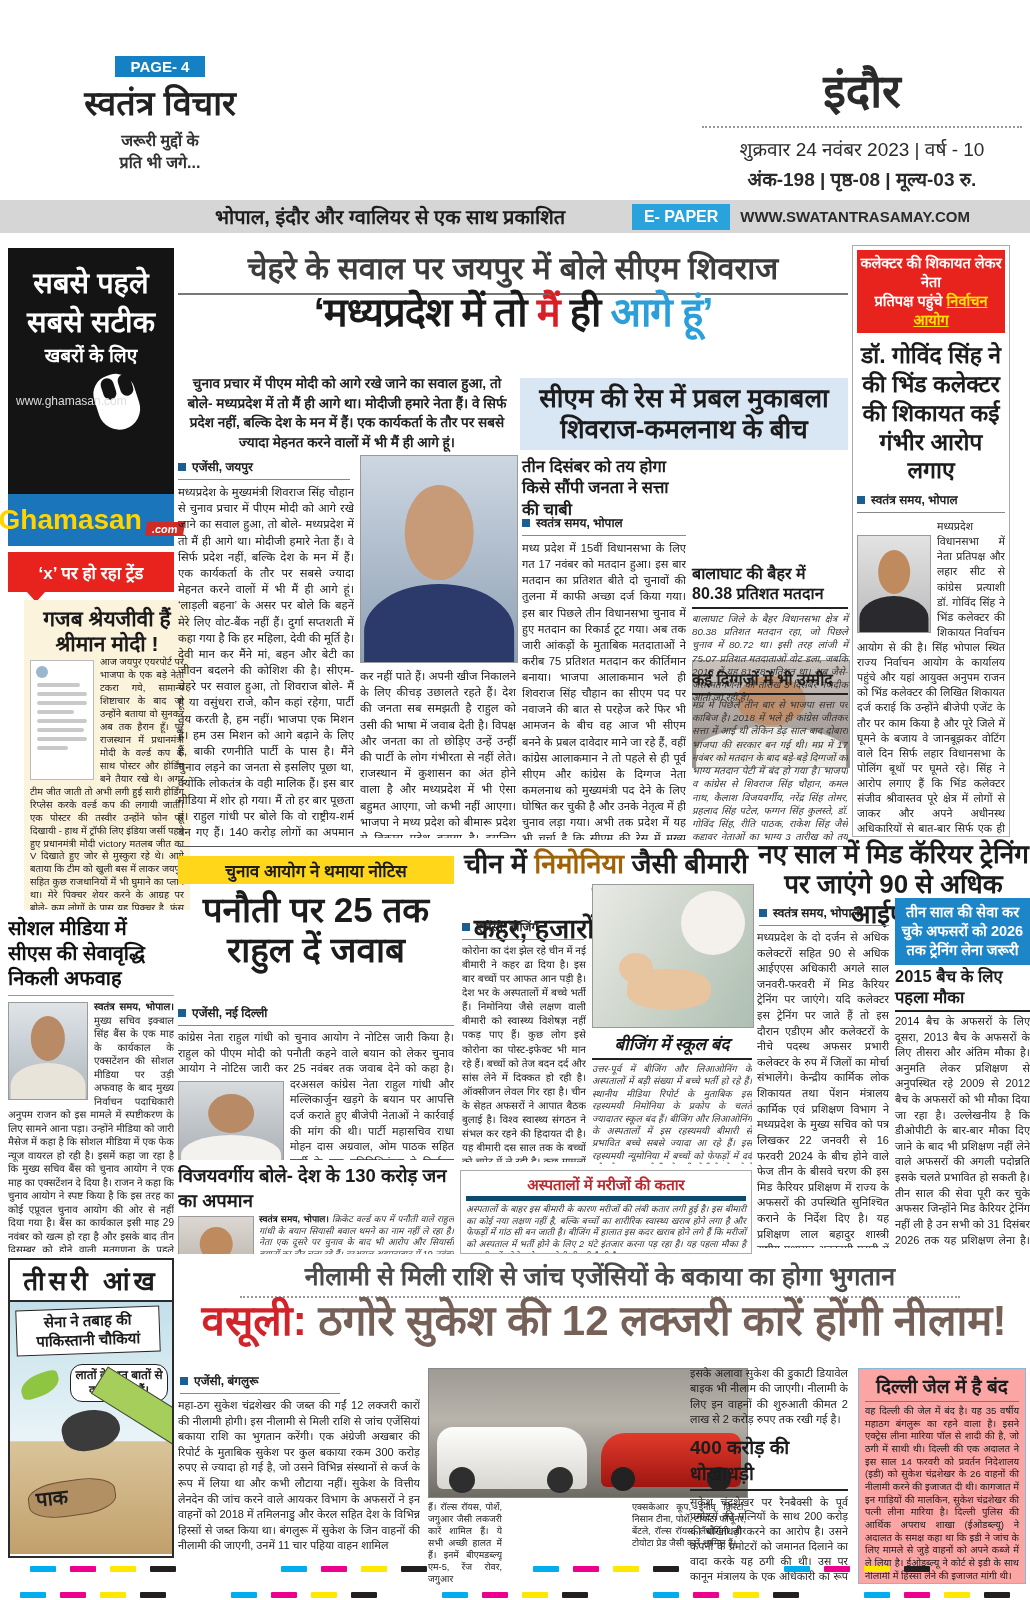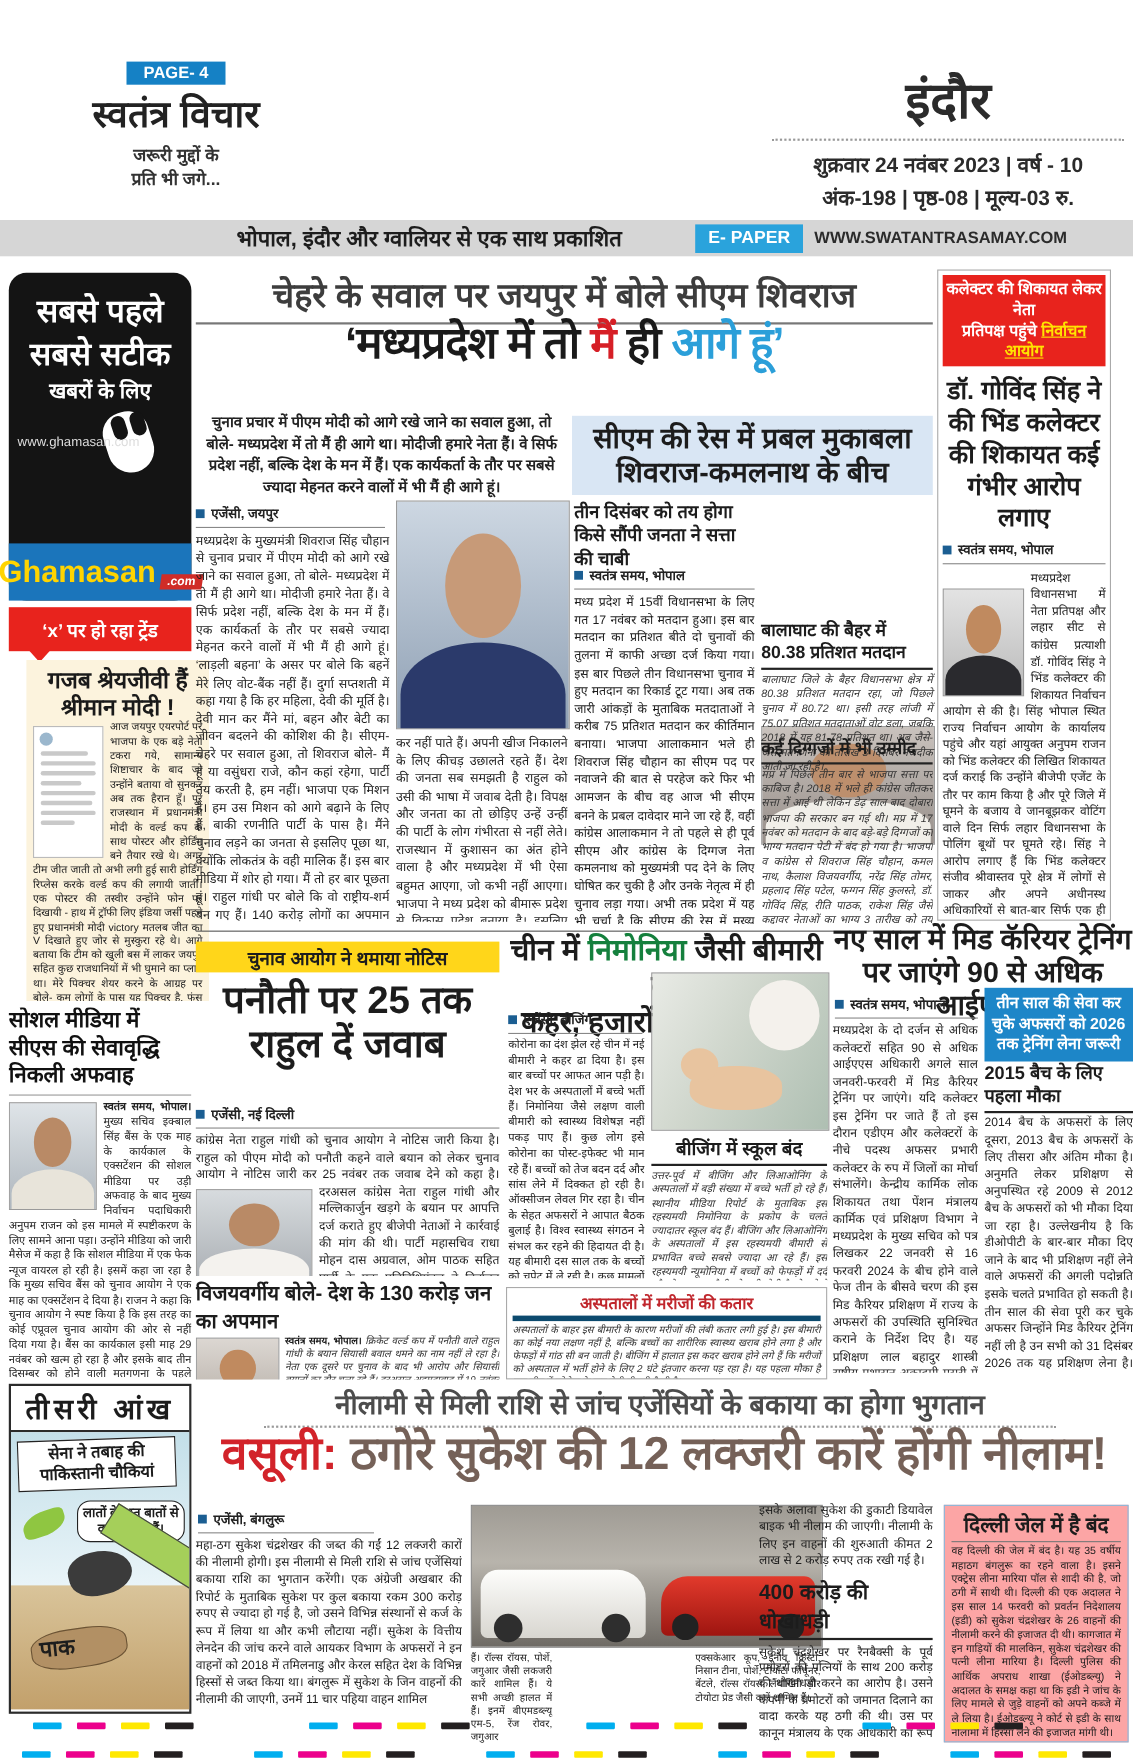--- a/index.html
+++ b/index.html
@@ -33,31 +33,31 @@
   <div class="abs ctr" style="left:50px;top:56px;width:220px;">
     <div style="display:inline-block;background:#1581c5;color:#fff;font-weight:bold;font-size:15px;padding:2px 16px;">PAGE- 4</div>
     <div style="font-size:34px;font-weight:bold;color:#222;margin-top:2px;">स्वतंत्र विचार</div>
     <div style="font-size:16px;font-weight:bold;color:#333;margin-top:4px;">जरूरी मुद्दों के</div>
     <div style="font-size:16px;font-weight:bold;color:#333;">प्रति भी जगे...</div>
   </div>
 
 
   <div class="abs ctr" style="left:702px;top:58px;width:320px;">
     <div style="font-size:46px;font-weight:bold;color:#2b2b2b;border-bottom:2px dotted #999;padding-bottom:6px;">इंदौर</div>
-    <div style="font-size:19px;font-weight:bold;color:#2b2b2b;margin-top:8px;">शुक्रवार 24 नवंबर 2023 | वर्ष - 10</div>
+    <div style="font-size:19px;font-weight:normal;color:#2b2b2b;margin-top:8px;">शुक्रवार 24 नवंबर 2023 | वर्ष - 10</div>
     <div style="font-size:19px;font-weight:bold;color:#2b2b2b;margin-top:4px;">अंक-198 | पृष्ठ-08 | मूल्य-03 रु.</div>
   </div>
 
   <div class="abs" style="left:0;top:200px;width:1030px;height:33px;background:#d6d6d6;display:flex;align-items:center;">
     <div style="margin-left:215px;font-size:20px;font-weight:bold;color:#1d1d1d;">भोपाल, इंदौर और ग्वालियर से एक साथ प्रकाशित</div>
     <div style="margin-left:auto;background:#2aa3dc;color:#fff;font-weight:bold;font-size:16px;padding:4px 12px;">E- PAPER</div>
     <div style="font-size:15px;font-weight:bold;color:#2b2b2b;margin:0 60px 0 10px;">WWW.SWATANTRASAMAY.COM</div>
   </div>
 
-  <div class="abs ctr" style="left:8px;top:248px;width:166px;height:298px;background:#141414;color:#fff;border-radius:16px;">
+  <div class="abs ctr" style="left:8px;top:248px;width:166px;height:298px;background:#141414;color:#fff;border-radius:0;">
     <div style="font-size:29px;font-weight:bold;margin-top:14px;">सबसे पहले</div>
     <div style="font-size:29px;font-weight:bold;">सबसे सटीक</div>
     <div style="font-size:19px;font-weight:bold;margin-top:2px;">खबरों के लिए</div>
     <div style="position:relative;height:66px;">
       <div style="position:absolute;left:88px;top:6px;width:42px;height:56px;background:#fff;border-radius:20px 20px 22px 22px;transform:rotate(-18deg);"></div>
       <div style="position:absolute;left:94px;top:10px;width:13px;height:22px;background:#141414;border-radius:8px;transform:rotate(-18deg);"></div>
       <div style="position:absolute;left:111px;top:6px;width:13px;height:22px;background:#141414;border-radius:8px;transform:rotate(-18deg);"></div>
       <div style="position:absolute;left:8px;top:26px;font-size:12px;color:#ddd;">www.ghamasan.com</div>
     </div>
     <div style="position:absolute;left:0;bottom:0;width:100%;height:52px;background:#1b75bb;display:flex;align-items:center;justify-content:center;">
@@ -188,35 +188,35 @@
   <div class="abs ovh" style="left:178px;top:1162px;width:276px;height:92px;">
     <div style="font-size:18.5px;font-weight:bold;">विजयवर्गीय बोले- देश के 130 करोड़ जन का अपमान</div>
     <div class="just" style="font-size:9px;line-height:1.3;margin-top:2px;">
       <div class="person" style="float:left;width:74px;height:74px;margin:2px 5px 0 0;--skin:#c08a5f;--shirt:#e9e2d2;background:linear-gradient(#dcd7d2,#b0a8a0);"></div>
       <span style="font-weight:bold;">स्वतंत्र समय, भोपाल।</span>
       <span class="italicnote">क्रिकेट वर्ल्ड कप में पनौती वाले राहुल गांधी के बयान सियासी बवाल थमने का नाम नहीं ले रहा है। नेता एक दूसरे पर चुनाव के बाद भी आरोप और सियासी बयानों का दौर चला रहे हैं। दरअसल अहमदाबाद में 19 नवंबर को आयोजित इस मैच को देखने के लिए प्रधानमंत्री नरेंद्र मोदी भी पहुंचे थे। चुनाव में प्रचार में कांग्रेस नेता राहुल गांधी ने बिना किसी का नाम लिए पनौती शब्द का इस्तेमाल किया था। इंदौर में बीजेपी के राष्ट्रीय महासचिव कैलाश विजयवर्गीय ने राहुल गांधी के बयान पर पलटवार करते हुए इसे देश के 130 करोड़ जनता का अपमान बताया है।</span>
     </div>
   </div>
 
   <div class="abs ctr" style="left:460px;top:848px;width:292px;font-size:27px;font-weight:bold;line-height:1.2;">
-    <span>चीन में </span><span style="color:#15803d;">निमोनिया</span><span> जैसी बीमारी का</span>
+    <span>चीन में </span><span style="color:#a16207;">निमोनिया</span><span> जैसी बीमारी का</span>
     <div>कहर, हजारों बच्चे चपेट में !</div>
   </div>
   <div class="abs byline" style="left:462px;top:918px;width:122px;">
     <span class="sq"></span><span>एजेंसी, बीजिंग</span>
   </div>
   <div class="abs just ovh" style="left:462px;top:944px;width:124px;height:218px;font-size:10.2px;line-height:1.38;">कोरोना का दंश झेल रहे चीन में नई बीमारी ने कहर ढा दिया है। इस बार बच्चों पर आफत आन पड़ी है। देश भर के अस्पतालों में बच्चे भर्ती हैं। निमोनिया जैसे लक्षण वाली बीमारी को स्वास्थ्य विशेषज्ञ नहीं पकड़ पाए हैं। कुछ लोग इसे कोरोना का पोस्ट-इफेक्ट भी मान रहे हैं। बच्चों को तेज बदन दर्द और सांस लेने में दिक्कत हो रही है। ऑक्सीजन लेवल गिर रहा है। चीन के सेहत अफसरों ने आपात बैठक बुलाई है। विश्व स्वास्थ्य संगठन ने संभल कर रहने की हिदायत दी है। यह बीमारी दस साल तक के बच्चों को चपेट में ले रही है। कुछ मामलों में फेफड़ों में गांठ बन रही है। कई घंटे लाइन में लगना पड़ रहा है, अस्पतालों में जगह नहीं है। ‘चाइना-डेली’ की रिपोर्ट कह रही है कि सांस संबंधी संक्रमण चरम पर है। बच्चों को बचाने की चुनौती है।</div>
   <div class="abs" style="left:592px;top:884px;width:160px;height:142px;border:1px solid #999;overflow:hidden;
               background:linear-gradient(120deg,#e9ebe6 0%,#cfd6cc 45%,#aebfb2 100%);">
     <div style="position:absolute;right:8px;top:6px;width:64px;height:64px;border-radius:50%;background:#f4f1ec;"></div>
     <div style="position:absolute;left:34px;bottom:18px;width:84px;height:40px;border-radius:45% 45% 40% 40%;background:#e8c49f;"></div>
     <div style="position:absolute;left:26px;bottom:44px;width:34px;height:30px;border-radius:50%;background:#e8c49f;"></div>
   </div>
   <div class="abs ovh" style="left:592px;top:1032px;width:160px;height:132px;">
-    <div class="ctr boxhead" style="font-size:17px;">बीजिंग में स्कूल बंद</div>
+    <div class="ctr boxhead" style="font-size:17px;font-style:italic;">बीजिंग में स्कूल बंद</div>
     <div class="italicnote just" style="font-size:9.4px;line-height:1.32;margin-top:3px;">उत्तर-पूर्व में बीजिंग और लिआओनिंग के अस्पतालों में बड़ी संख्या में बच्चे भर्ती हो रहे हैं। स्थानीय मीडिया रिपोर्ट के मुताबिक इस रहस्यमयी निमोनिया के प्रकोप के चलते ज्यादातर स्कूल बंद हैं। बीजिंग और लिआओनिंग के अस्पतालों में इस रहस्यमयी बीमारी से प्रभावित बच्चे सबसे ज्यादा आ रहे हैं। इस रहस्यमयी न्यूमोनिया में बच्चों को फेफड़ों में दर्द और तेज बुखार जैसी परेशानी होती है। फेफड़े में दिक्कत होने की वजह से बच्चों को इस बीमारी में सांस लेने में दिक्कत होने लगती है।</div>
   </div>
   <div class="abs ovh" style="left:460px;top:1170px;width:292px;height:84px;border:1px solid #aaa;box-sizing:border-box;padding:3px 5px;">
     <div class="ctr" style="font-size:15px;font-weight:bold;color:#c0272d;border-bottom:5px solid #0c4a6e;padding-bottom:2px;">अस्पतालों में मरीजों की कतार</div>
     <div class="italicnote just" style="font-size:9px;line-height:1.3;margin-top:3px;">अस्पतालों के बाहर इस बीमारी के कारण मरीजों की लंबी कतार लगी हुई है। इस बीमारी का कोई नया लक्षण नहीं है, बल्कि बच्चों का शारीरिक स्वास्थ्य खराब होने लगा है और फेफड़ों में गांठ सी बन जाती है। बीजिंग में हालात इस कदर खराब होने लगे हैं कि मरीजों को अस्पताल में भर्ती होने के लिए 2 घंटे इंतजार करना पड़ रहा है। यह पहला मौका है जब चीन में कोरोना के बाद ऐसी बीमारी फैली है।</div>
   </div>
 
   <div class="abs ctr" style="left:757px;top:840px;width:273px;font-size:26px;font-weight:bold;line-height:1.15;">नए साल में मिड कॅरियर ट्रेनिंग पर जाएंगे 90 से अधिक आईएएस</div>
   <div class="abs byline" style="left:759px;top:904px;width:130px;">
     <span class="sq"></span><span>स्वतंत्र समय, भोपाल</span>

